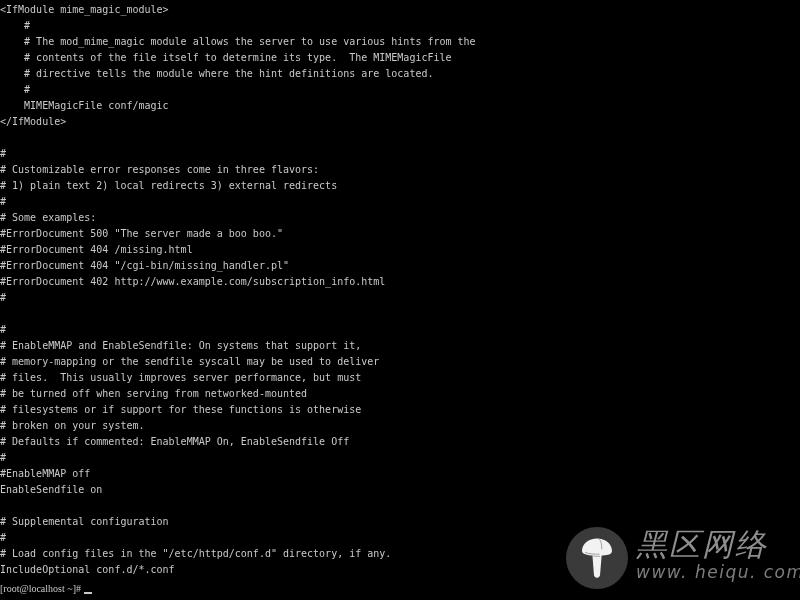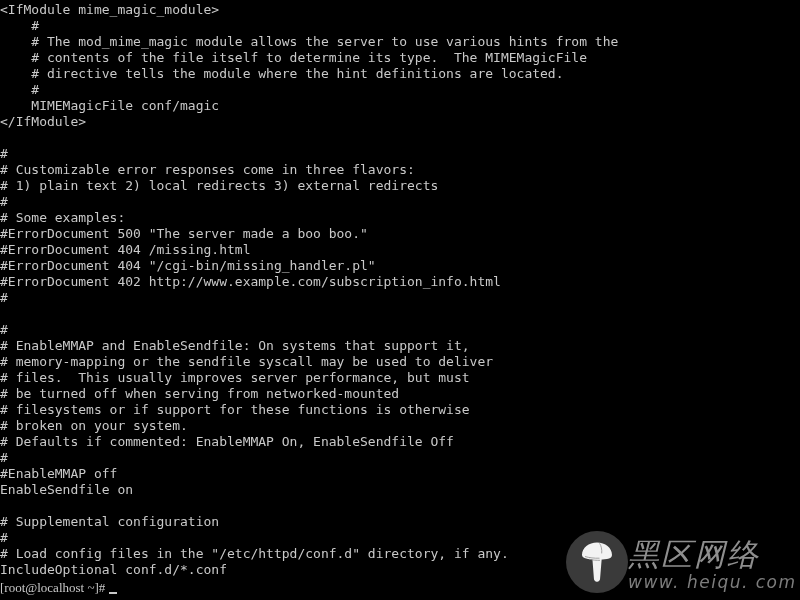--- a/index.html
+++ b/index.html
@@ -23,21 +23,21 @@
     box-sizing: border-box;
     overflow: hidden;
   }
 
   #screen {
     position: absolute;
     left: 0;
     top: 2px;
     width: 800px;
     font-family: "DejaVu Sans Mono", "Liberation Mono", monospace;
-    font-size: 13px;
+    font-size: 10px;
     line-height: 16px;
     color: #c9c9c9;
     white-space: pre;
     letter-spacing: 0px;
     -webkit-font-smoothing: none;
   }
 
   .line {
     height: 16px;
     white-space: pre;
@@ -60,21 +60,22 @@
   }
 
   
   #watermark {
     position: absolute;
     left: 566px;
     top: 527px;
     width: 228px;
     height: 66px;
     display: flex;
-    align-items: flex-end;
+    align-items: flex-start;
+    gap: 8px;
     pointer-events: none;
   }
 
   #wm-logo {
     width: 62px;
     height: 62px;
     flex: 0 0 62px;
     border-radius: 50%;
     background: #3a3a3a;
     position: relative;

